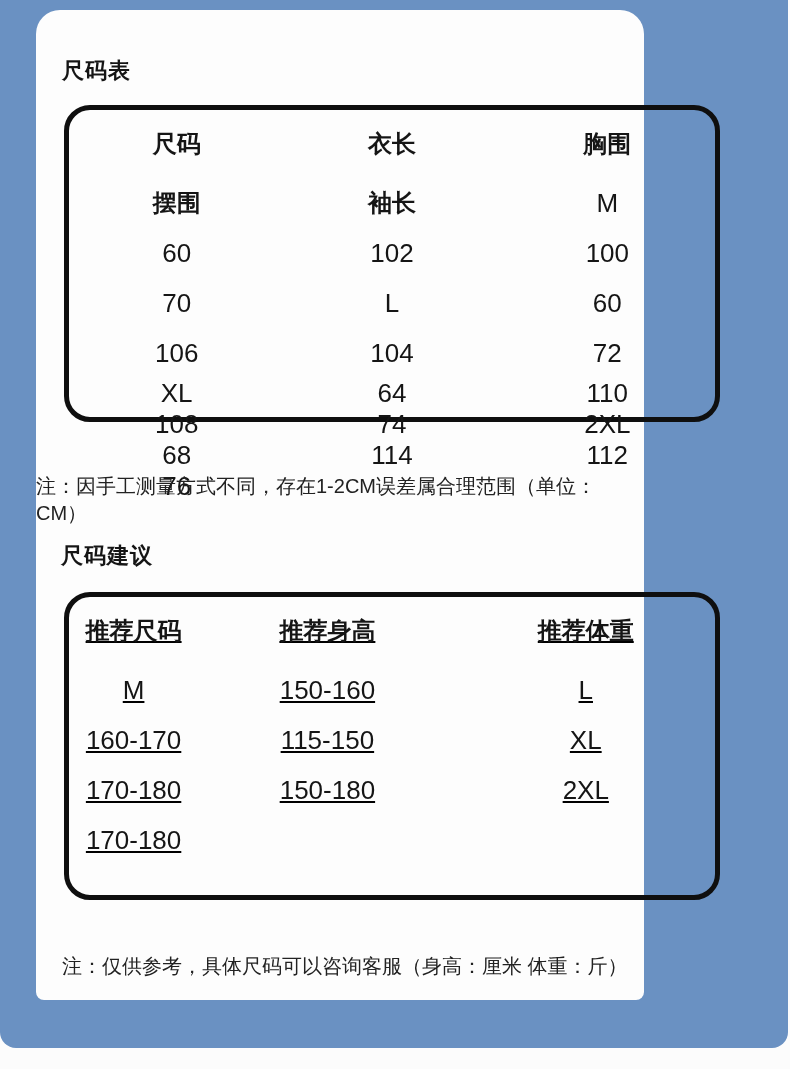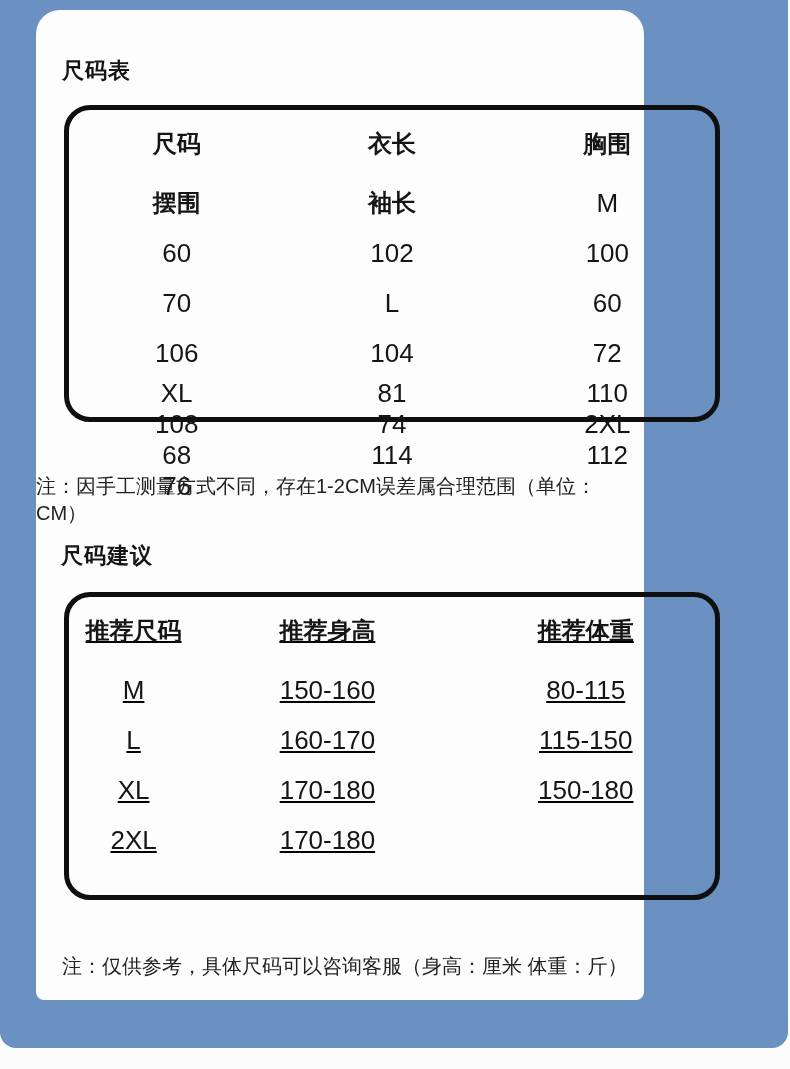--- a/index.html
+++ b/index.html
@@ -116,21 +116,21 @@
         <div class="cell data">100</div>
         <div class="cell data">70</div>
 
         <div class="cell data">L</div>
         <div class="cell data">60</div>
         <div class="cell data">106</div>
         <div class="cell data">104</div>
         <div class="cell data">72</div>
 
         <div class="cell data">XL</div>
-        <div class="cell data">81</div>
+        <div class="cell data">64</div>
         <div class="cell data">110</div>
         <div class="cell data">108</div>
         <div class="cell data">74</div>
 
         <div class="cell data">2XL</div>
         <div class="cell data">68</div>
         <div class="cell data">114</div>
         <div class="cell data">112</div>
         <div class="cell data">76</div>
       </div>
@@ -139,21 +139,20 @@
 
       <h2 class="sec-title t2">尺码建议</h2>
 
       <div class="table table2">
         <div class="cell head">推荐尺码</div>
         <div class="cell head">推荐身高</div>
         <div class="cell head">推荐体重</div>
 
         <div class="cell data">M</div>
         <div class="cell data">150-160</div>
-        <div class="cell data">80-115</div>
 
         <div class="cell data">L</div>
         <div class="cell data">160-170</div>
         <div class="cell data">115-150</div>
 
         <div class="cell data">XL</div>
         <div class="cell data">170-180</div>
         <div class="cell data">150-180</div>
 
         <div class="cell data">2XL</div>

